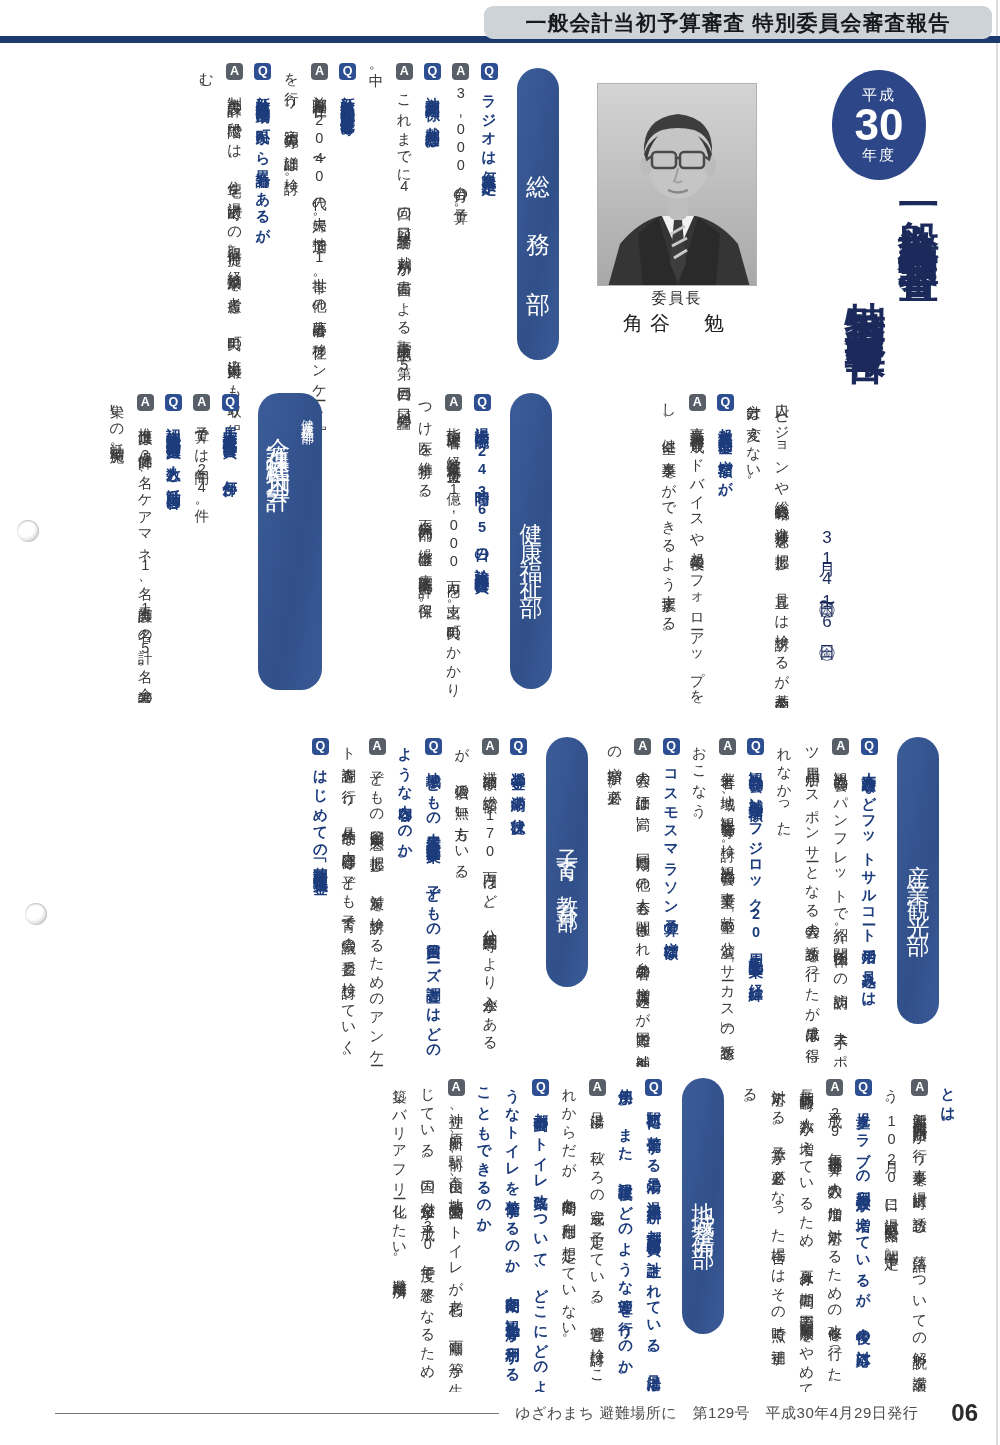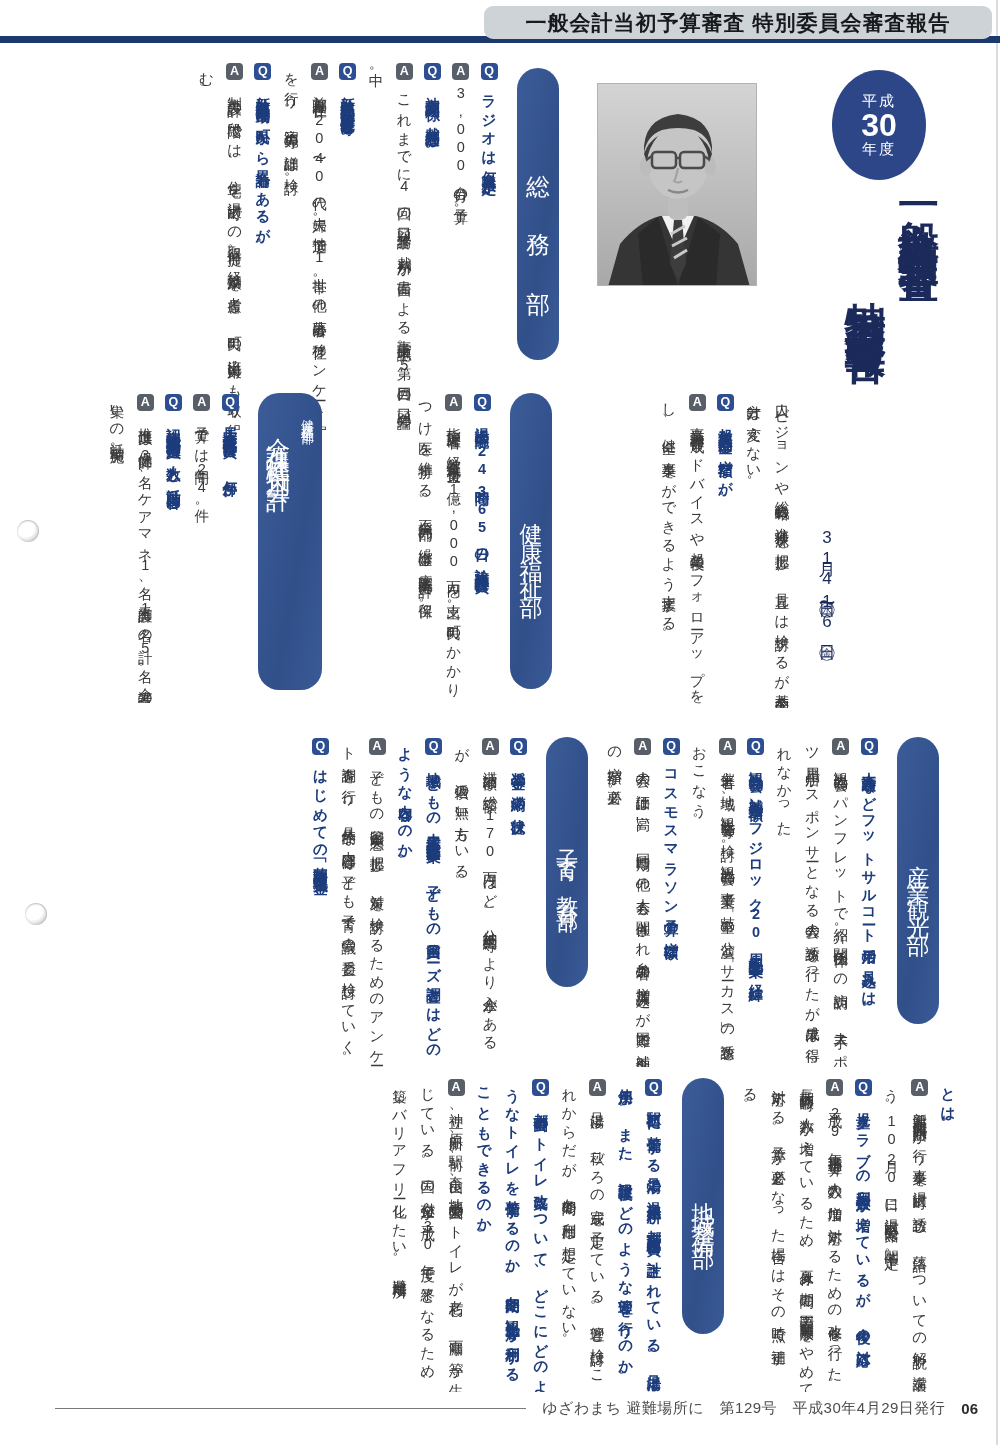--- a/index.html
+++ b/index.html
@@ -21,21 +21,21 @@
   }
 
   
   .year-badge {
     position:absolute; left:832px; top:70px; width:94px; height:110px;
     background:#2c4687; border-radius:50%;
     display:flex; flex-direction:column; align-items:center; justify-content:center;
     color:#fff; line-height:1.05;text-align:center;
   }
   .yb-top,.yb-bot { font-size:15px; letter-spacing:2px; }
-  .yb-mid { font-size:32px; font-weight:bold; line-height:1; }
+  .yb-mid { font-size:44px; font-weight:bold; line-height:1; }
 
   .main-title {
     position:absolute; left:793px; top:183px; width:152px; height:590px;
     writing-mode:vertical-rl; text-orientation:mixed; color:#1b2a5a; overflow:hidden;
   }
   .title-l1,.title-l2 { font-size:41px; font-weight:600; letter-spacing:5px; line-height:1.3; }
   .title-l2 { padding-top:86px; }
   .title-date { font-size:17px; font-weight:500; padding-top:345px; letter-spacing:1px; line-height:1.45; text-orientation:upright; }
 
   
@@ -99,21 +99,21 @@
   .bar-chiiki   { width:42px; height:256px; margin-right:12px; }
   .bar-chiiki   .lbl { font-size:23px; letter-spacing:11px; margin-bottom:-11px; }
 
   
   .footer {
     position:absolute; left:55px; right:22px; top:1399px;
     display:flex; align-items:center; color:#4c4c4c; font-size:15px;
   }
   .footer-rule { flex:1 1 auto; height:1px; background:#7a7a7a; margin-right:16px; }
   .footer-pub { white-space:nowrap; letter-spacing:0.5px; }
-  .footer-page { margin-left:16px; font-size:15px; font-weight:600; color:#2b2b2b; }
+  .footer-page { margin-left:33px; font-size:24px; font-weight:600; color:#2b2b2b; }
 
   
   .hole {
     position:absolute; width:22px; height:22px; border-radius:50%;
     background:radial-gradient(circle at 38% 35%, #ffffff 45%, #e6e6e6 62%, #bcbcbc 80%, #dadada 100%);
     box-shadow:inset 0 1px 2px rgba(0,0,0,0.28);
   }
   .hole1 { left:17px; top:520px; }
   .hole2 { left:25px; top:903px; }
 </style>
@@ -168,20 +168,24 @@
       <path d="M114 70 Q110 58 100 52 Q110 64 111 78 Z" fill="#3f3d3c"></path>
 
       <rect x="54" y="68" width="24" height="16" rx="4" fill="none" stroke="#4a4a4a" stroke-width="2.5"></rect>
       <rect x="82" y="68" width="24" height="16" rx="4" fill="none" stroke="#4a4a4a" stroke-width="2.5"></rect>
       <path d="M78 74 L82 74 M54 72 L48 76 M106 72 L112 76" stroke="#4a4a4a" stroke-width="2.5"></path>
 
       <path d="M80 84 Q78 94 76 97 Q80 100 84 97" fill="none" stroke="#a79f92" stroke-width="2"></path>
       <path d="M70 106 Q80 111 90 106" fill="none" stroke="#8f8678" stroke-width="2.5"></path>
     </svg>
   </div>
+  <div class="photo-caption">
+    <div class="cap-role">委員長</div>
+    <div class="cap-name">角谷　勉</div>
+  </div>
 
   <div class="band" id="band-soumu">
     <div class="secbar bar-soumu">
       <span class="lbl">総務部</span>
     </div>
     <div class="qa"><span class="b bq">Q</span><span class="tq">ラジオは何台購入予定か。</span></div>
     <div class="qa"><span class="b ba">A</span><span class="ta">3,000台分の予算。</span></div>
     <div class="qa"><span class="b bq">Q</span><span class="tq">神立高原関係の裁判経過は。</span></div>
     <div class="qa"><span class="b ba">A</span><span class="ta">これまでに4回の口頭弁論終了。裁判所が書面による事実確認中。第5回目の口頭弁論の準備中。</span></div>
     <div class="qa"><span class="b bq">Q</span><span class="tq">新幹線通勤生活体験対象者等は。</span></div>

